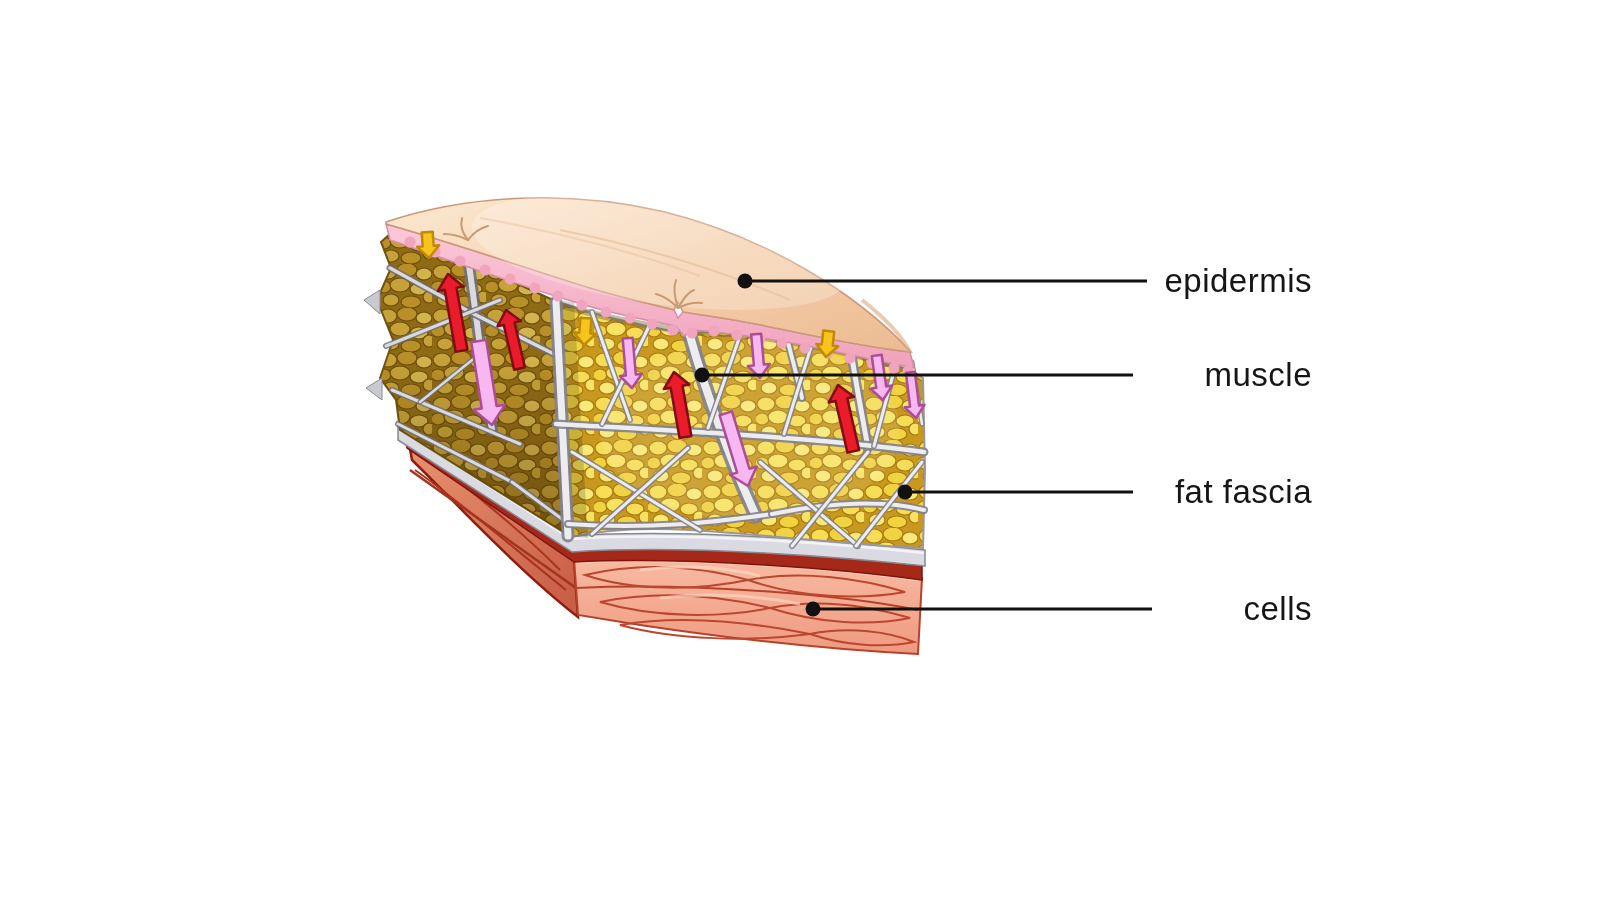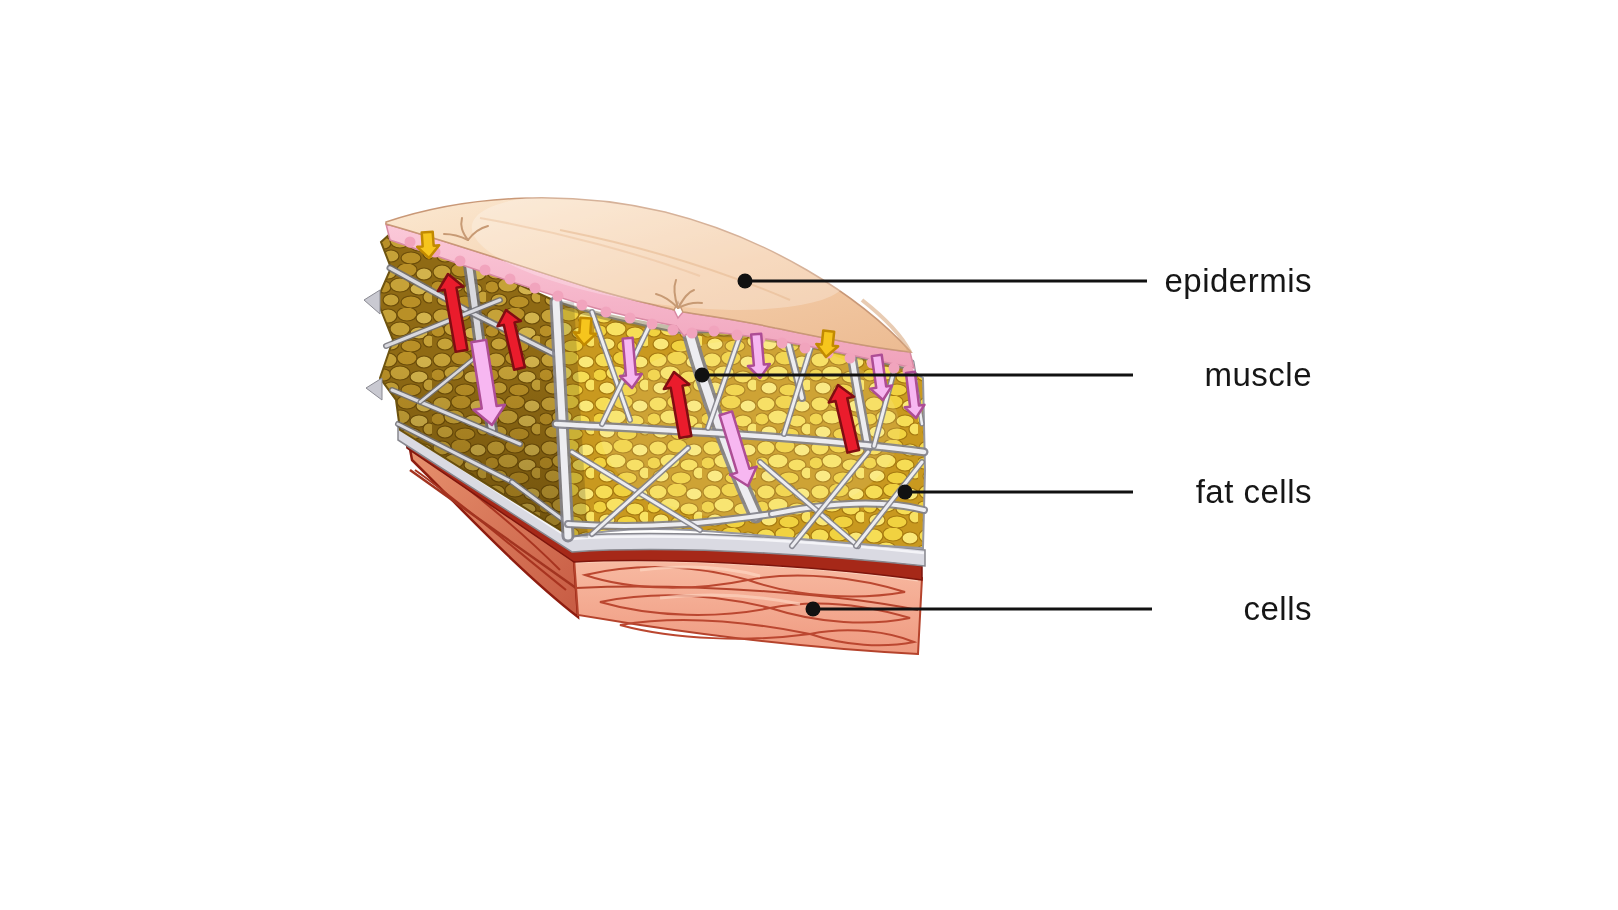--- a/index.html
+++ b/index.html
@@ -256,15 +256,15 @@
       <circle class="dot" cx="905" cy="492" r="7.5"></circle>
     </g>
     <g>
       <line class="lead" x1="813" y1="609" x2="1152" y2="609"></line>
       <circle class="dot" cx="813" cy="609" r="7.5"></circle>
     </g>
   </svg>
 
   <div class="label" style="top:258px">epidermis</div>
   <div class="label" style="top:352px">muscle</div>
-  <div class="label" style="top:469px">fat cells</div>
+  <div class="label" style="top:469px">fat fascia</div>
   <div class="label" style="top:586px">cells</div>
 </div>
 
 </body></html>

